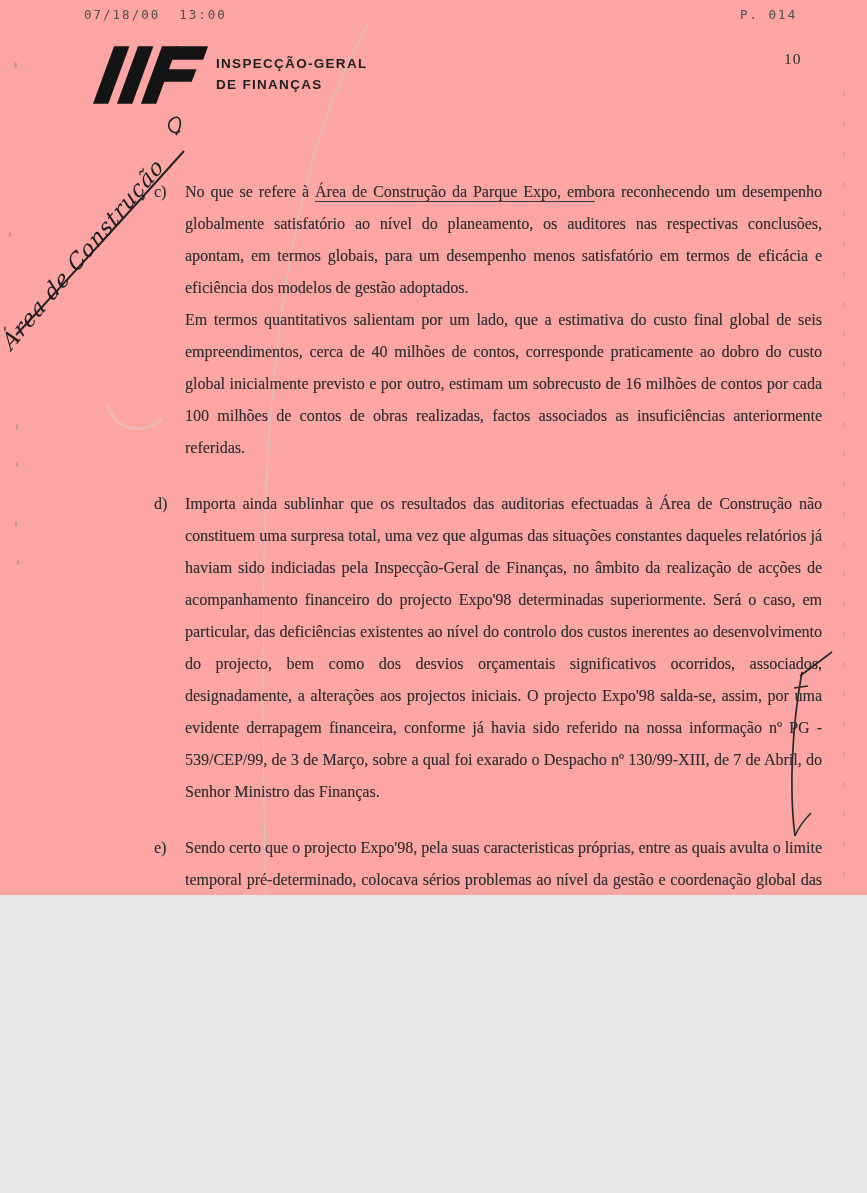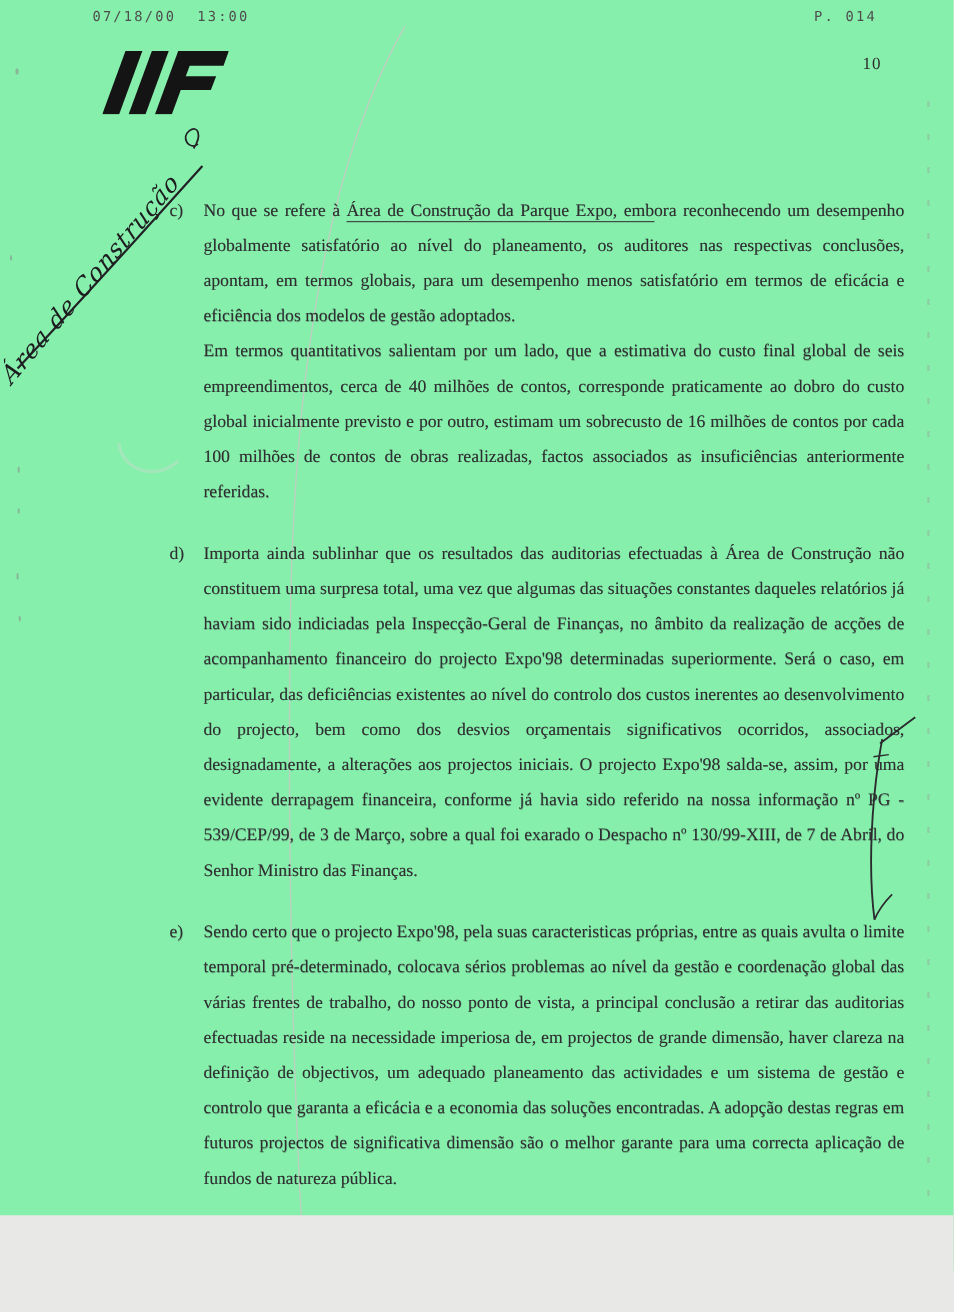--- a/index.html
+++ b/index.html
@@ -1,20 +1,20 @@
 <!DOCTYPE html>
 <html><head>
 <meta charset="utf-8">
 <style>
   html,body { margin:0; padding:0; background:#e8e8e6; }
   .page {
     position:relative;
-    width:867px; height:1105px;
+    width:867px; height:895px;
     margin:0 auto;
-    background:#86efac;
+    background:#fca5a5;
     overflow:hidden;
     font-family:"Liberation Serif", serif;
   }
 
   
   .fax-header span {
     position:absolute;
     font-family:"DejaVu Sans Mono", monospace;
     font-size:12.5px; letter-spacing:2px;
     color:#4e4e4e;
@@ -106,20 +106,24 @@
 
   <svg class="logo" width="115" height="58" viewBox="0 0 120 60">
     <g fill="#141414">
       <path d="M22,0 L38,0 L16,60 L0,60 Z"></path>
       <path d="M47,0 L63,0 L41,60 L25,60 Z"></path>
       <path d="M72,0 L88,0 L66,60 L50,60 Z"></path>
       <path d="M86,0 L120,0 L115,14 L81,14 Z"></path>
       <path d="M78,24 L108,24 L103,37 L73,37 Z"></path>
     </g>
   </svg>
+  <div class="org-name">
+    <div>INSPECÇÃO-GERAL</div>
+    <div>DE FINANÇAS</div>
+  </div>
   <div class="page-number">10</div>
 
   <div class="annotation">
     <svg width="230" height="260" viewBox="0 0 230 260" fill="none">
       <path d="M16,240 Q 96,154 184,56" stroke="#222226" stroke-width="2"></path>
       <path d="M176,40 C 184,28 180,18 172,24 C 164,30 172,42 180,36" stroke="#222226" stroke-width="1.6"></path>
     </svg>
     <div class="note-text">Área de Construção</div>
   </div>
 

